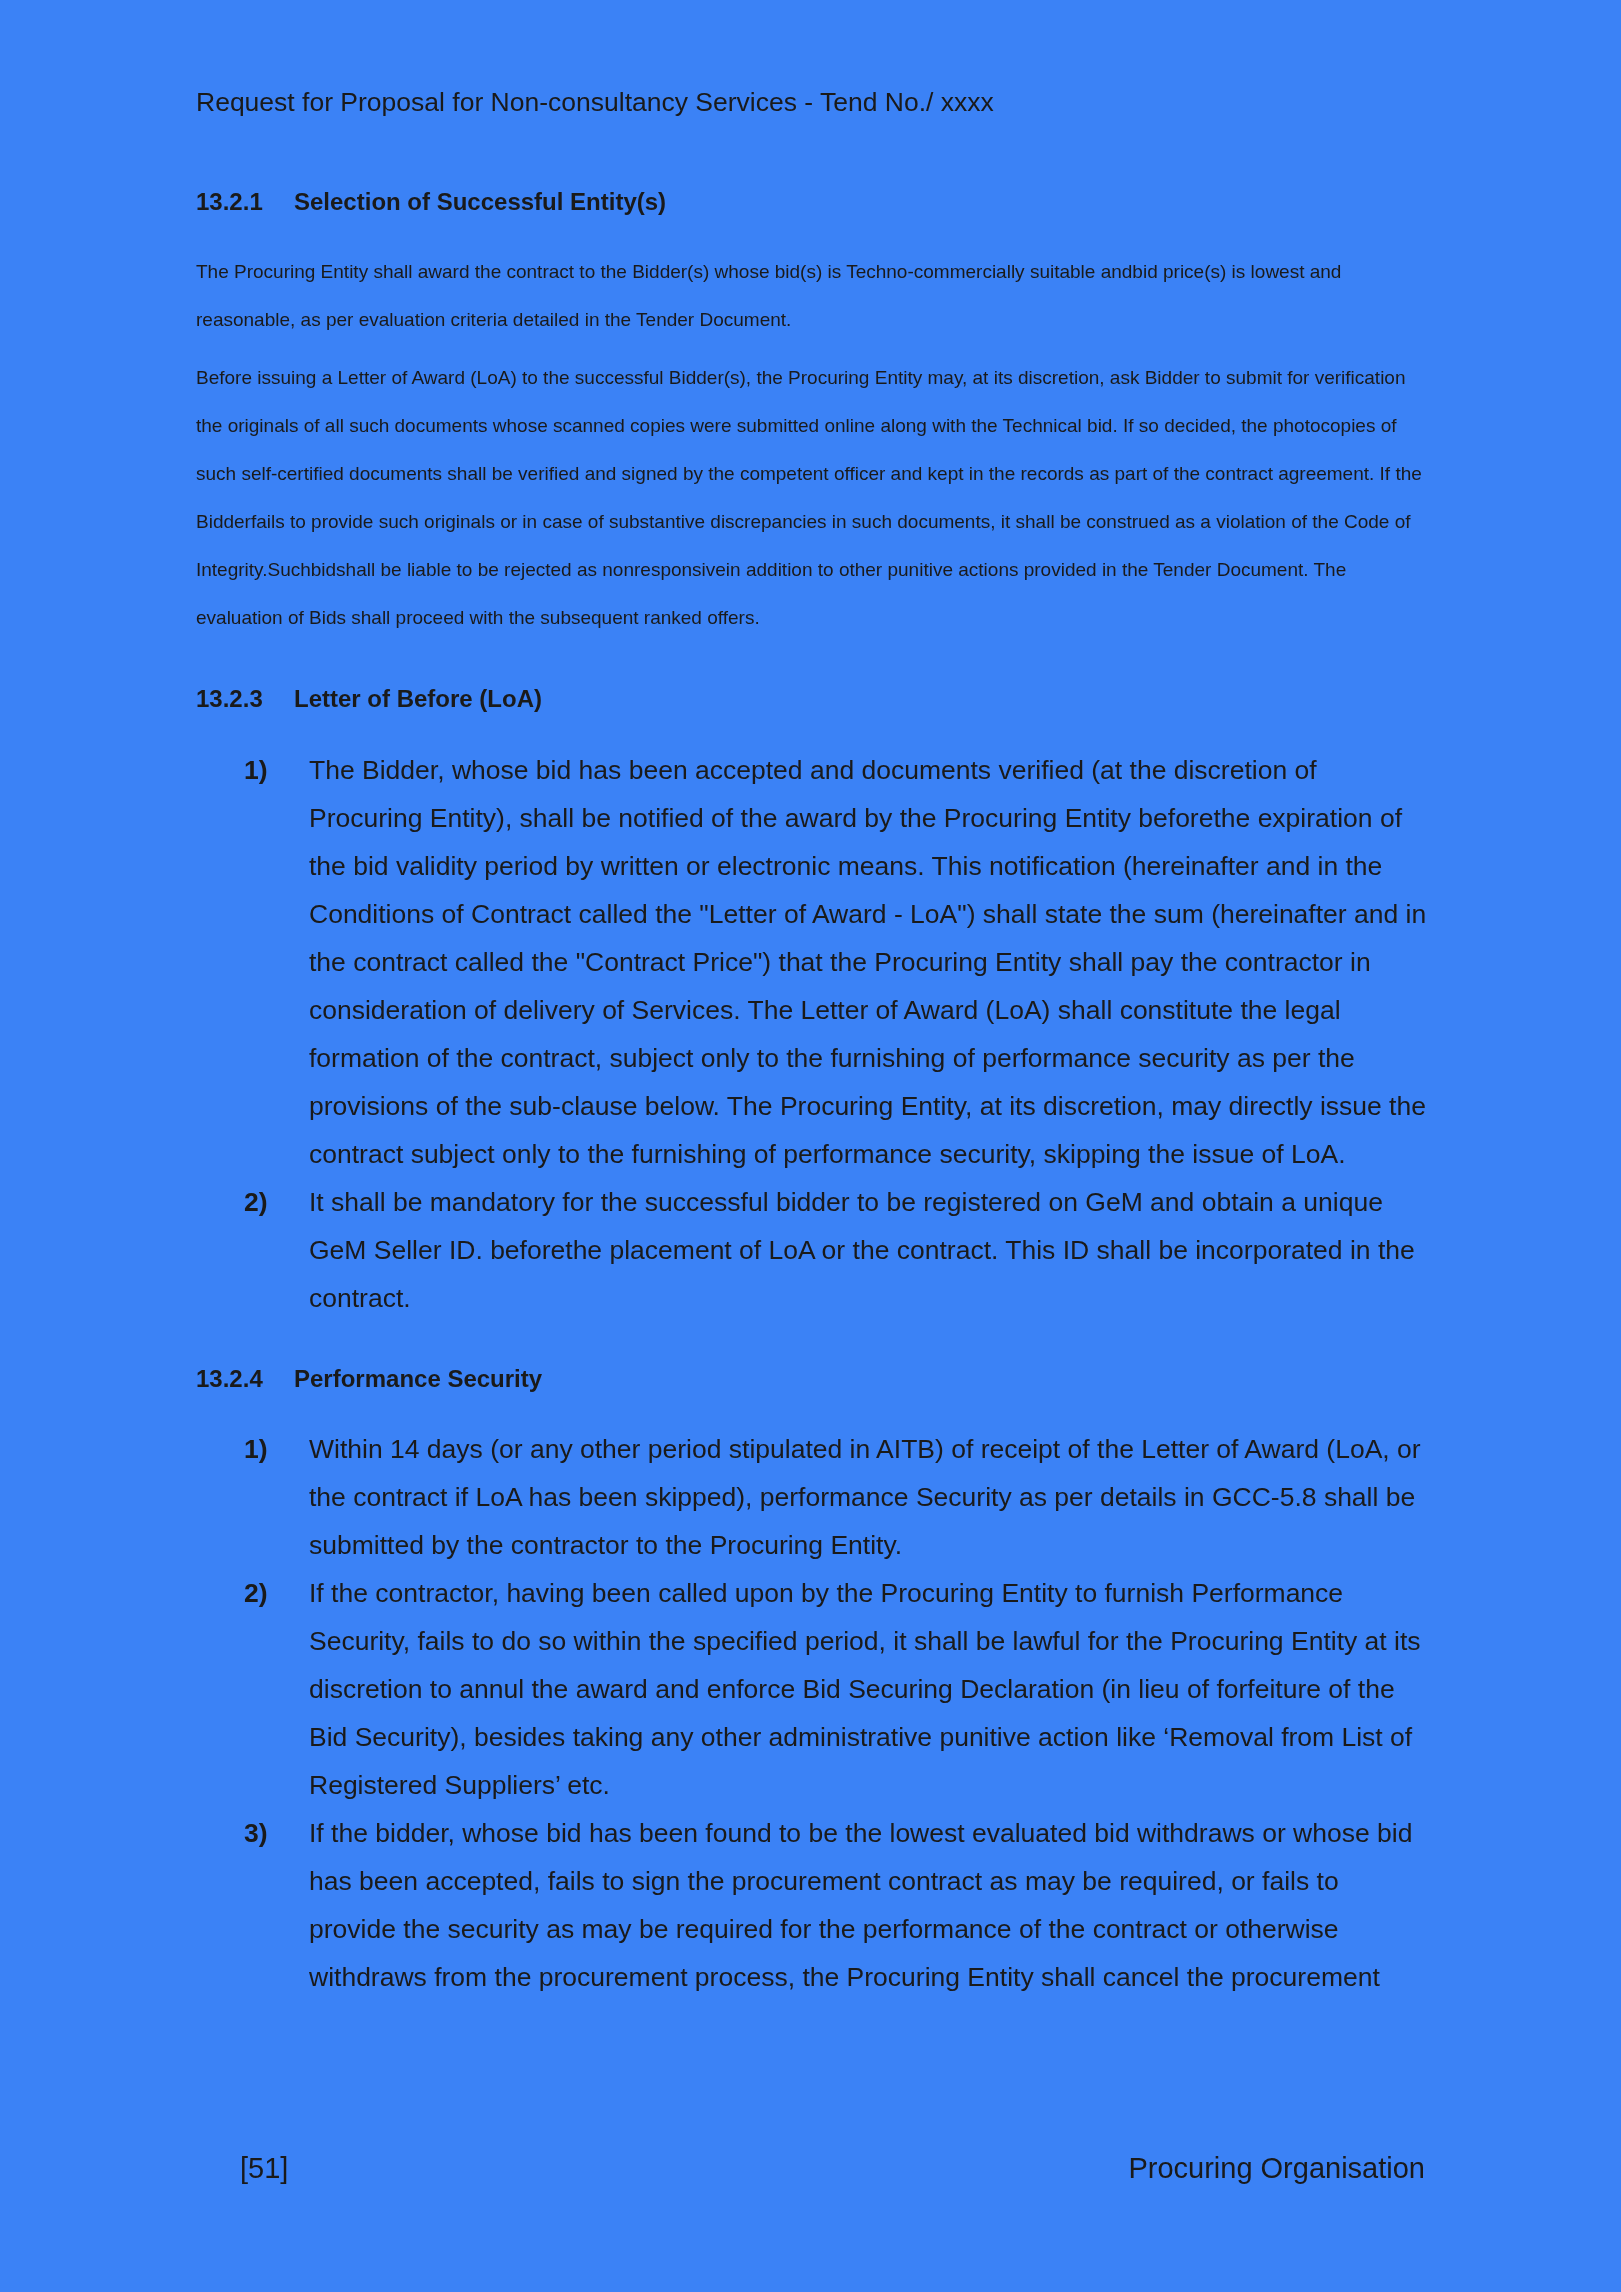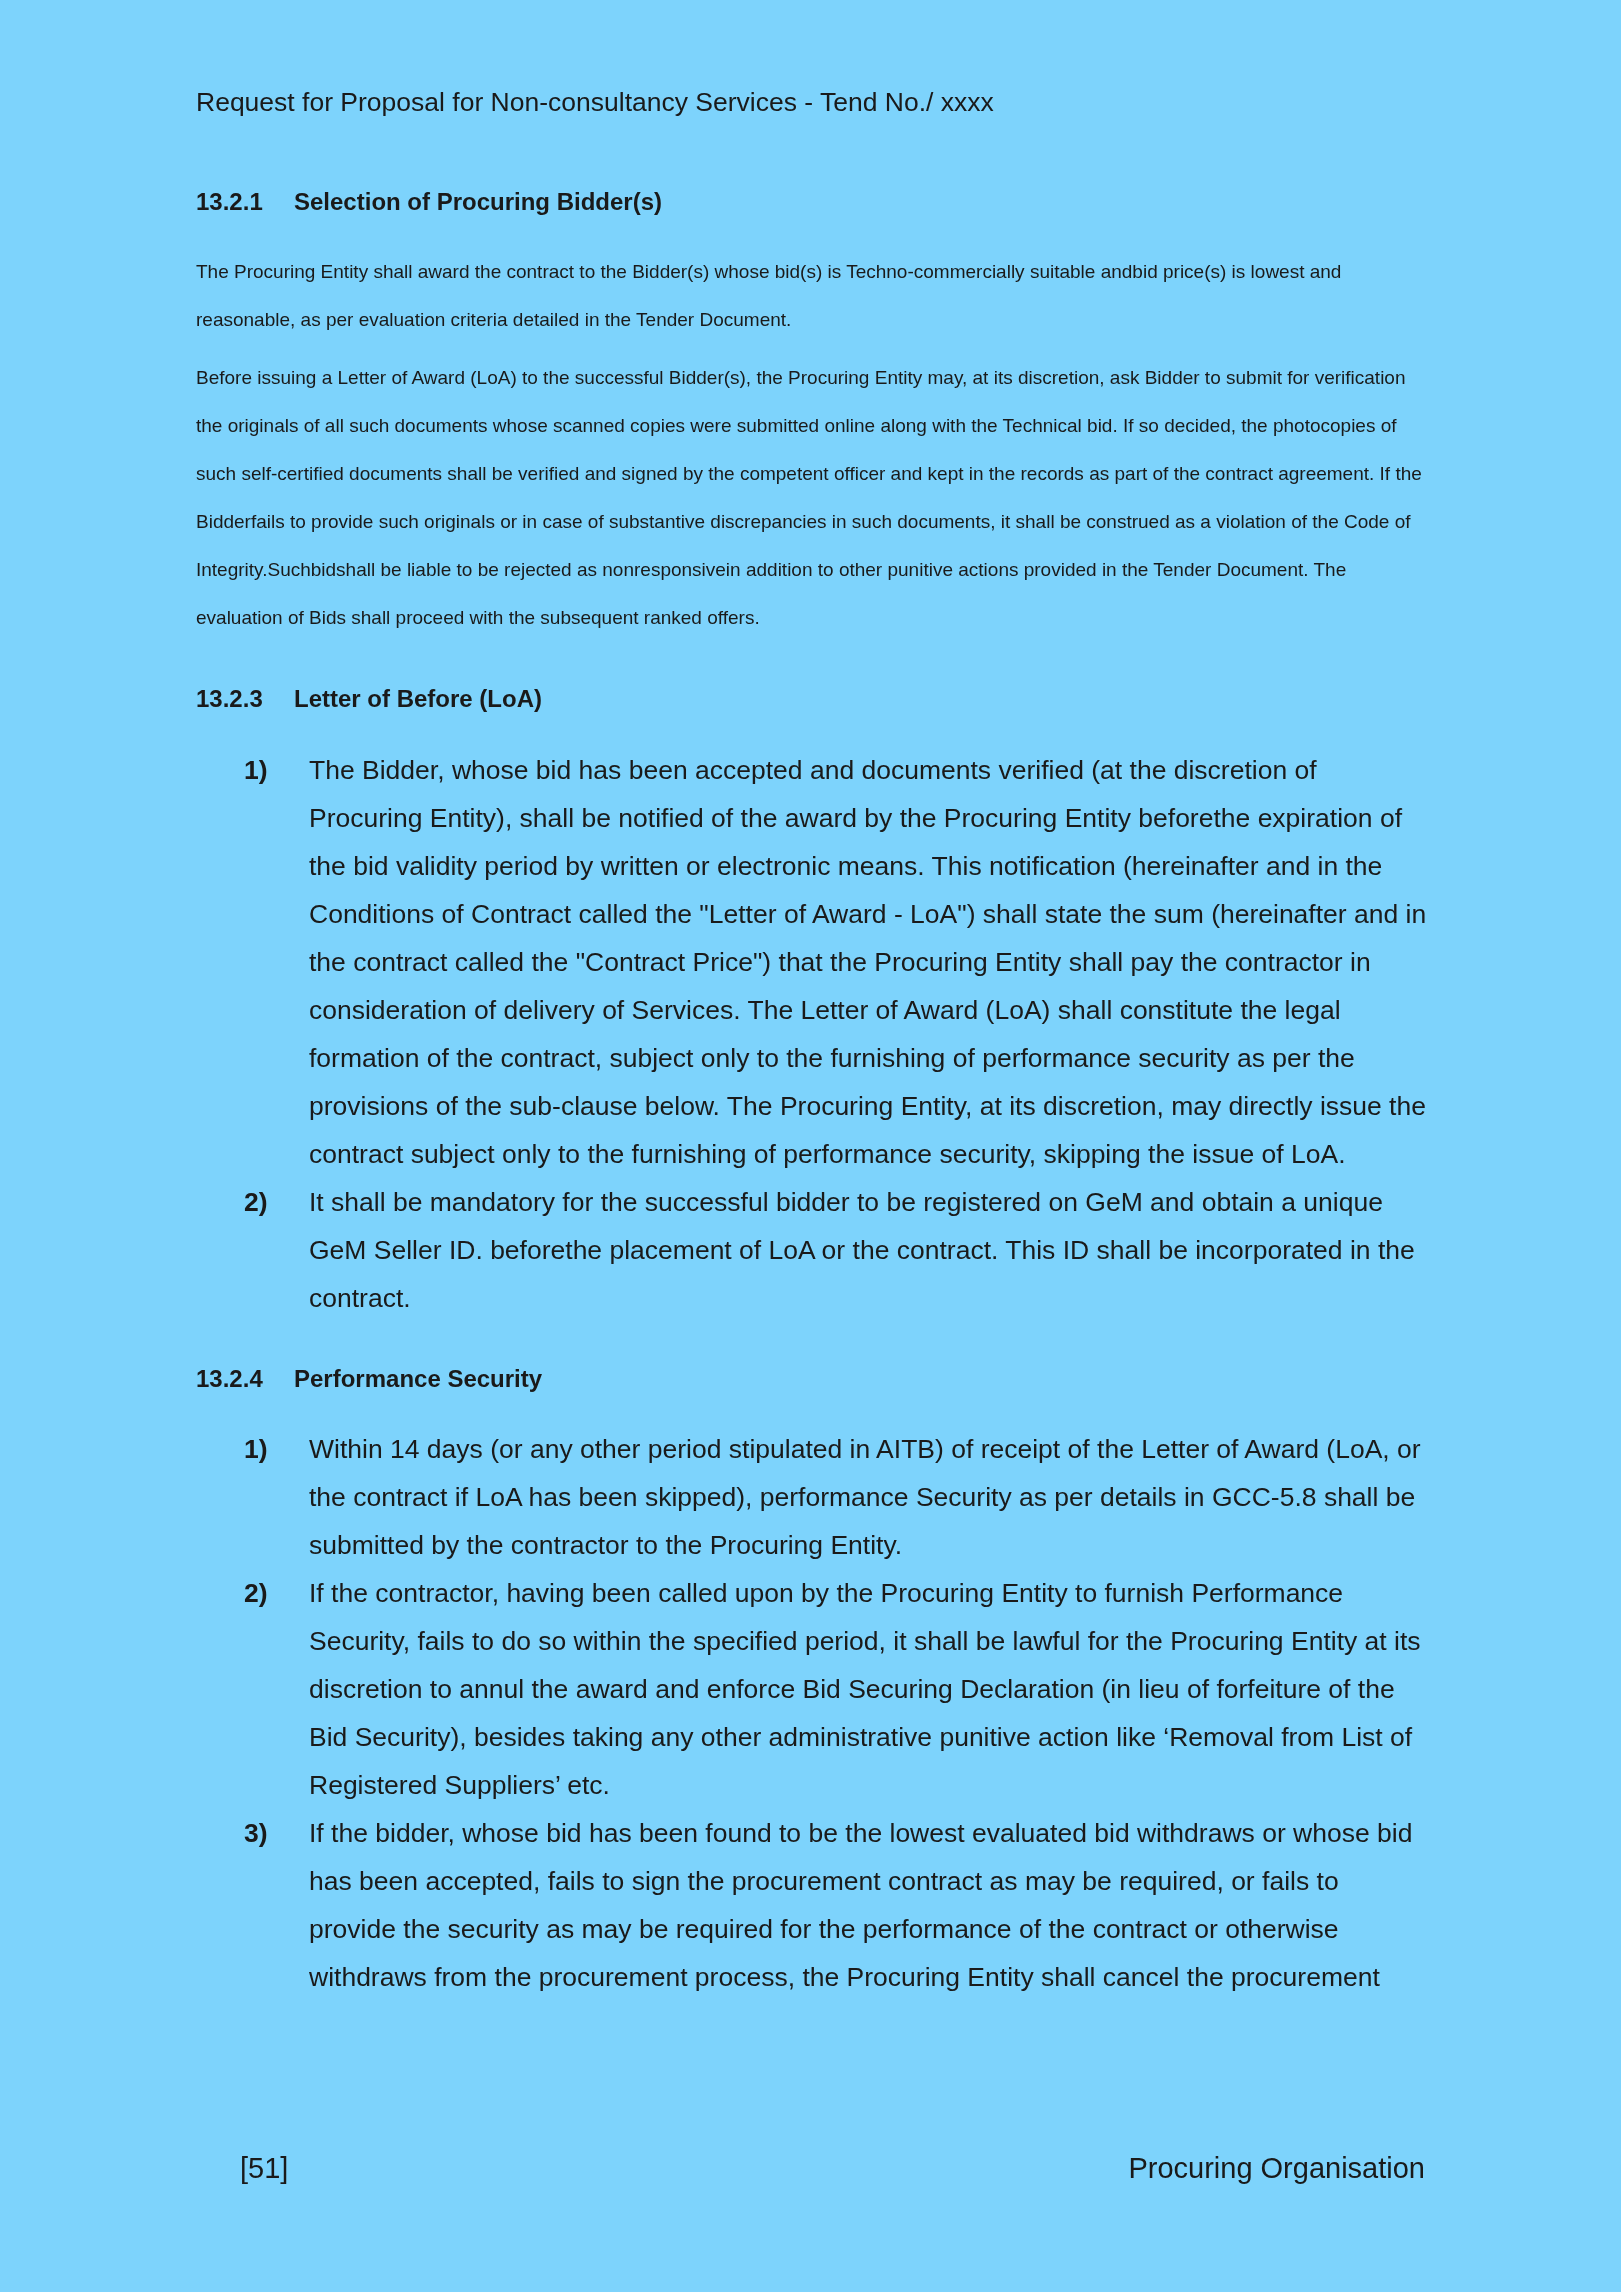--- a/index.html
+++ b/index.html
@@ -1,21 +1,21 @@
 <!DOCTYPE html>
 <html><head>
 <meta charset="utf-8">
 <style>
   * { box-sizing: border-box; }
   html, body { margin: 0; padding: 0; background: #ffffff; }
   .page {
     position: relative;
     width: 1621px;
     height: 2293px;
-    background: #7dd3fc;
+    background: #3b82f6;
     overflow: hidden;
     font-family: "Liberation Sans", sans-serif;
     color: #1a1a1a;
   }
   .content {
     position: absolute;
     left: 196px;
     top: 86px;
     width: 1231px;
   }
@@ -66,21 +66,21 @@
 <body>
 
 <div class="page">
   <div class="content">
 
     <div class="doc-header">Request for Proposal for Non-consultancy Services - Tend No./ xxxx</div>
 
     <section>
       <div class="heading">
         <span class="hnum">13.2.1</span>
-        <span class="htitle">Selection of Procuring Bidder(s)</span>
+        <span class="htitle">Selection of Successful Entity(s)</span>
       </div>
       <p class="par">The Procuring Entity shall award the contract to the Bidder(s) whose bid(s) is Techno-commercially suitable andbid price(s) is lowest and reasonable, as per evaluation criteria detailed in the Tender Document.</p>
     </section>
 
     <section>
       <p class="par">Before issuing a Letter of Award (LoA) to the successful Bidder(s), the Procuring Entity may, at its discretion, ask Bidder to submit for verification the originals of all such documents whose scanned copies were submitted online along with the Technical bid. If so decided, the photocopies of such self-certified documents shall be verified and signed by the competent officer and kept in the records as part of the contract agreement. If the Bidderfails to provide such originals or in case of substantive discrepancies in such documents, it shall be construed as a violation of the Code of Integrity.Suchbidshall be liable to be rejected as nonresponsivein addition to other punitive actions provided in the Tender Document. The evaluation of Bids shall proceed with the subsequent ranked offers.</p>
     </section>
 
     <section>
       <div class="heading">

